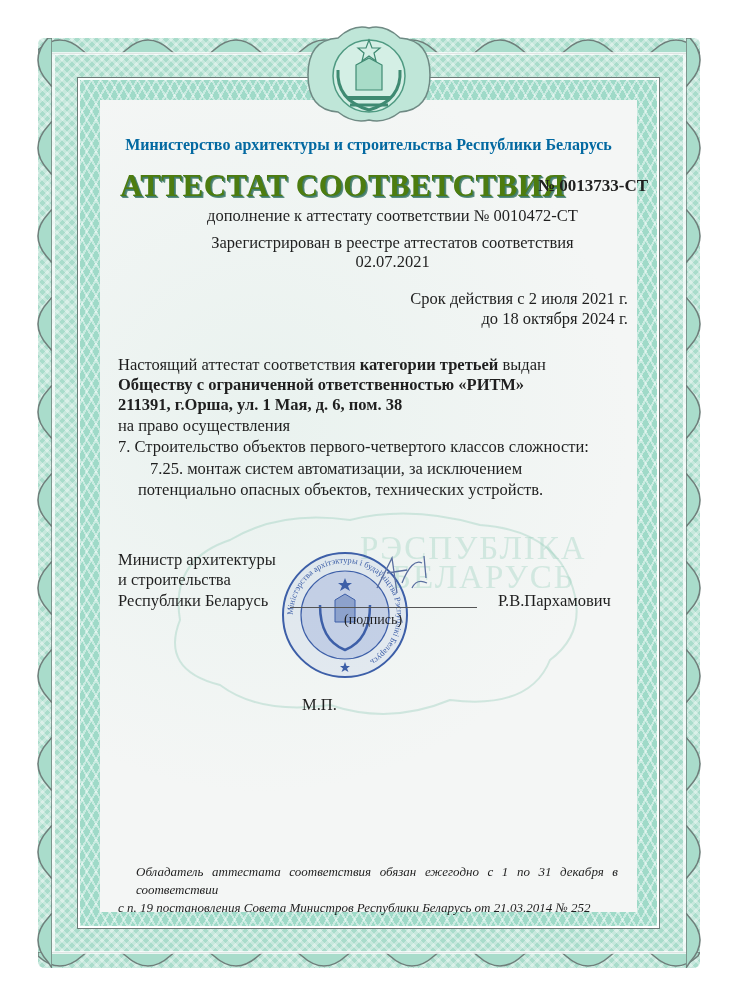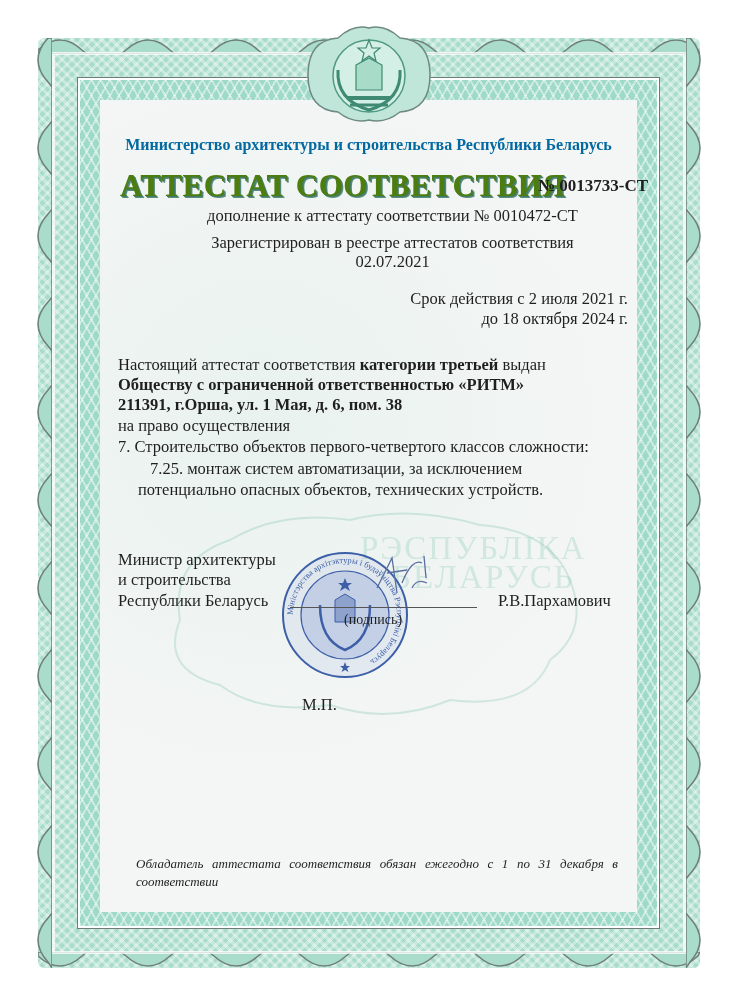--- a/index.html
+++ b/index.html
@@ -179,14 +179,15 @@
     <path d="M5 40 L 20 10 L 25 45 M 15 25 L 35 22 M 30 35 Q 40 10 50 15 M 40 40 Q 45 30 55 35 M 52 8 L 54 30" fill="none" stroke="#5a6fa0" stroke-width="1.3"></path>
   </svg>
 </div>
 
 <div class="signature-line"></div>
 <div class="txt" style="left:344px;top:610px;font-size:14px;">(подпись)</div>
 <div class="txt" style="left:302px;top:668px;margin-top:27px;">М.П.</div>
 <div class="txt" style="left:498px;top:591px;">Р.В.Пархамович</div>
 
 <div class="footer">
-  <div style="padding-left:18px;">Обладатель аттестата соответствия обязан ежегодно с 1 по 31 декабря в соответствии</div>
+  <div style="padding-left:18px;margin-top:8px;">Обладатель аттестата соответствия обязан ежегодно с 1 по 31 декабря в соответствии</div>
+  <div>с п. 19 постановления Совета Министров Республики Беларусь от 21.03.2014 № 252</div>
 </div>
 
 </body></html>

